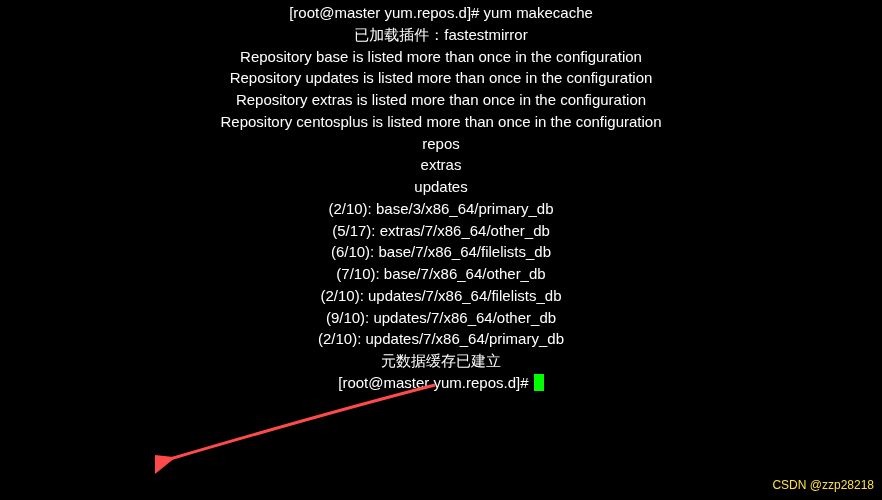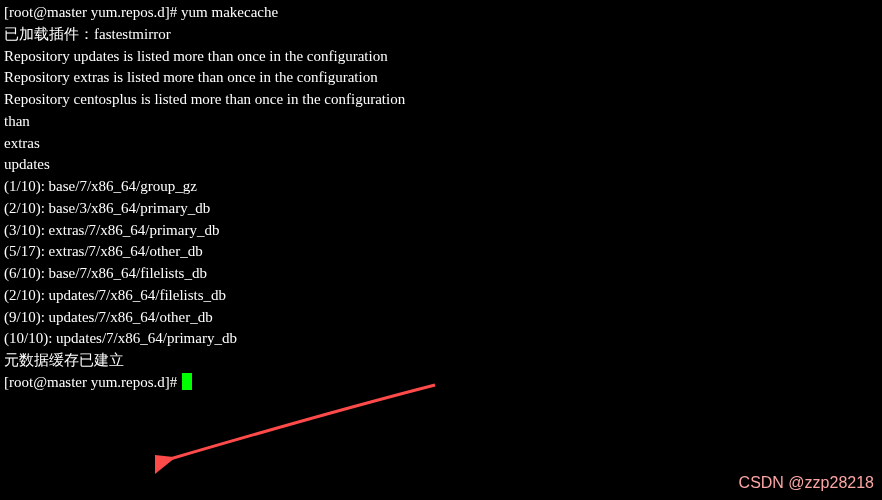--- a/index.html
+++ b/index.html
@@ -14,65 +14,66 @@
       font-size: 15px;
       line-height: 1.45;
       padding: 2px 4px;
       width: 882px;
       height: 500px;
       overflow: hidden;
       position: relative;
     }
     .terminal-line {
       white-space: pre;
-      font-family: Liberation Serif, serif;
+      font-family: Liberation Sans, sans-serif;
+      text-align: center;
     }
     .cursor {
       display: inline-block;
       width: 10px;
       height: 17px;
       background: #00ff00;
       vertical-align: text-bottom;
       margin-left: 1px;
     }
     .arrow-svg {
       position: absolute;
       left: 155px;
       top: 377px;
       pointer-events: none;
     }
     .watermark {
       position: absolute;
       right: 8px;
       bottom: 6px;
-      font-size: 16px;
-      color: #fca5a5;
+      font-size: 12px;
+      color: #fde047;
       font-family: Arial, sans-serif;
     }
   </style>
 </head>
 <body>
 
 <div id="terminal-container">
     <div class="terminal-line">[root@master yum.repos.d]# yum makecache</div>
     <div class="terminal-line">已加载插件：fastestmirror</div>
+    <div class="terminal-line">Repository base is listed more than once in the configuration</div>
     <div class="terminal-line">Repository updates is listed more than once in the configuration</div>
     <div class="terminal-line">Repository extras is listed more than once in the configuration</div>
     <div class="terminal-line">Repository centosplus is listed more than once in the configuration</div>
-    <div class="terminal-line">than</div>
+    <div class="terminal-line">repos</div>
     <div class="terminal-line">extras</div>
     <div class="terminal-line">updates</div>
-    <div class="terminal-line">(1/10): base/7/x86_64/group_gz</div>
     <div class="terminal-line">(2/10): base/3/x86_64/primary_db</div>
-    <div class="terminal-line">(3/10): extras/7/x86_64/primary_db</div>
     <div class="terminal-line">(5/17): extras/7/x86_64/other_db</div>
     <div class="terminal-line">(6/10): base/7/x86_64/filelists_db</div>
+    <div class="terminal-line">(7/10): base/7/x86_64/other_db</div>
     <div class="terminal-line">(2/10): updates/7/x86_64/filelists_db</div>
     <div class="terminal-line">(9/10): updates/7/x86_64/other_db</div>
-    <div class="terminal-line">(10/10): updates/7/x86_64/primary_db</div>
+    <div class="terminal-line">(2/10): updates/7/x86_64/primary_db</div>
     <div class="terminal-line">元数据缓存已建立</div>
     <div class="terminal-line">[root@master yum.repos.d]# <span class="cursor"></span></div>
   </div>
 
 <svg class="arrow-svg" width="300" height="110">
   <defs>
     <marker id="arrowhead" markerWidth="12" markerHeight="10" refX="2" refY="5" orient="auto">
       <polygon points="0 5, 12 0, 12 10" fill="#ff4a4a"></polygon>
     </marker>
   </defs>

